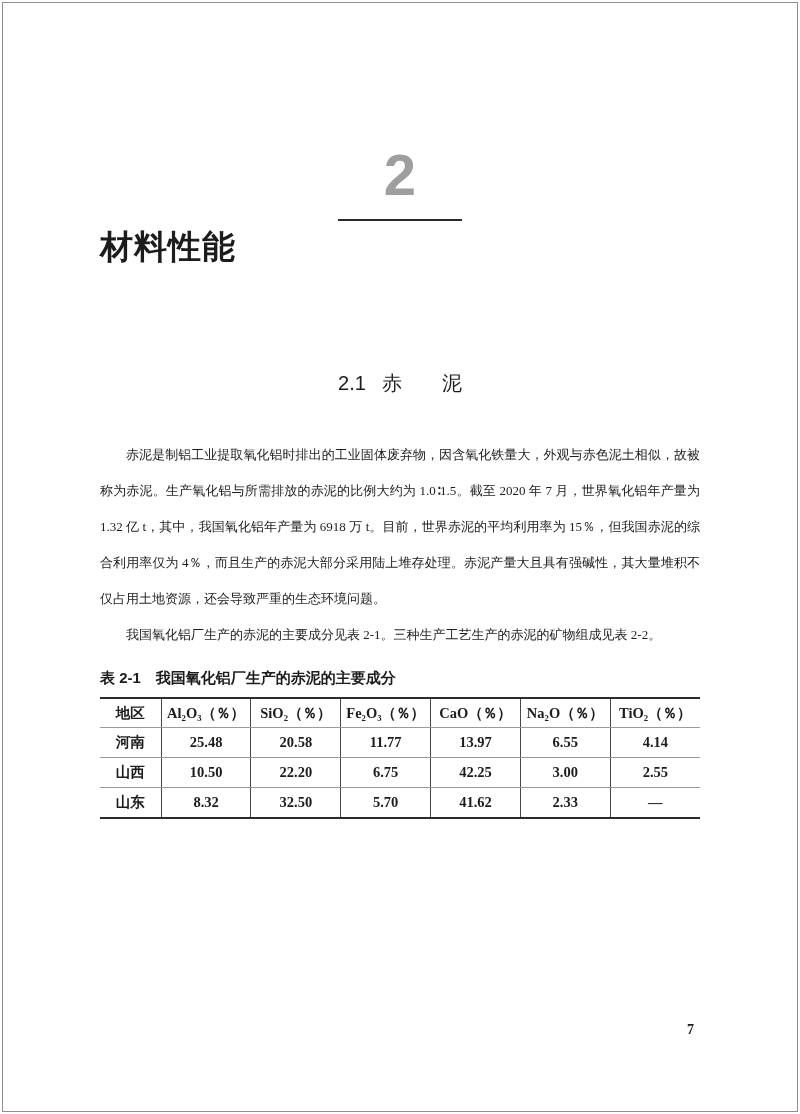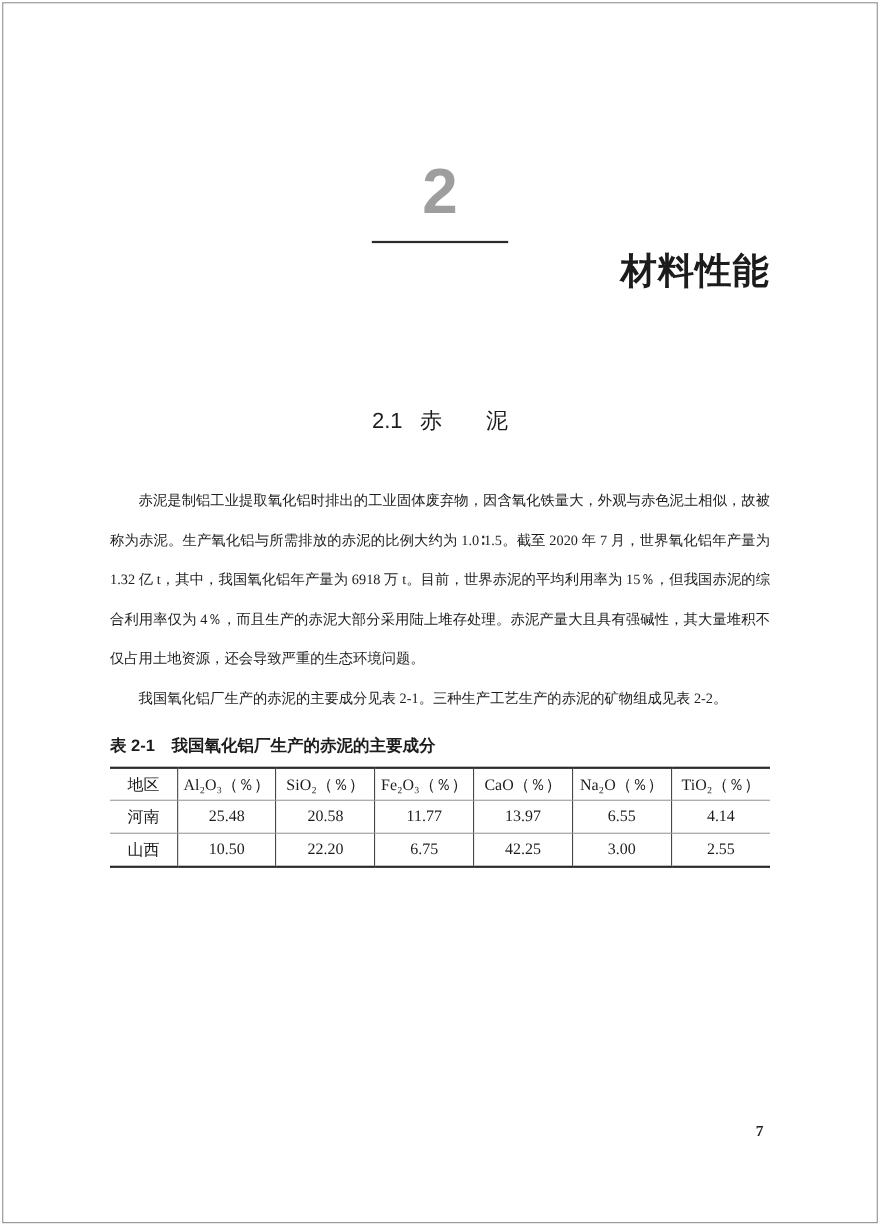--- a/index.html
+++ b/index.html
@@ -36,21 +36,21 @@
     color: #9e9e9e;
   }
   .chapter-rule {
     width: 124px;
     height: 2px;
     background: #2a2a2a;
     margin: 15px auto 0;
   }
   .chapter-title {
     margin-top: 8px;
-    text-align: right;
+    text-align: left;
     font-size: 33px;
     font-weight: bold;
     line-height: 1.15;
     letter-spacing: 1px;
   }
   .section-title {
     margin-top: 104px;
     text-align: center;
     font-family: "Liberation Sans", "DejaVu Sans", sans-serif;
     font-weight: normal;
@@ -76,21 +76,21 @@
     margin-top: 9px;
     border-collapse: collapse;
     table-layout: fixed;
     font-size: 14.5px;
   }
   table.data-table col.col-region { width: 10.2%; }
   table.data-table th, table.data-table td {
     height: 30px;
     text-align: center;
     vertical-align: middle;
-    font-weight: normal;
+    font-weight: bold;
     border-left: 1px solid #474747;
     border-right: 1px solid #474747;
     border-top: 1px solid #9a9a9a;
     border-bottom: 1px solid #9a9a9a;
     padding: 2px 4px;
   }
   table.data-table th:first-child, table.data-table td:first-child { border-left: none; }
   table.data-table th:last-child, table.data-table td:last-child { border-right: none; }
   table.data-table thead th { border-top: 2px solid #2b2b2b; }
   table.data-table tbody tr:last-child td { border-bottom: 2px solid #2b2b2b; }
@@ -156,18 +156,27 @@
         </tr>
         <tr>
           <td>山西</td>
           <td>10.50</td>
           <td>22.20</td>
           <td>6.75</td>
           <td>42.25</td>
           <td>3.00</td>
           <td>2.55</td>
         </tr>
+        <tr>
+          <td>山东</td>
+          <td>8.32</td>
+          <td>32.50</td>
+          <td>5.70</td>
+          <td>41.62</td>
+          <td>2.33</td>
+          <td>—</td>
+        </tr>
       </tbody>
     </table>
   </div>
 
   <div class="page-number">7</div>
 </div>
 
 </body></html>

